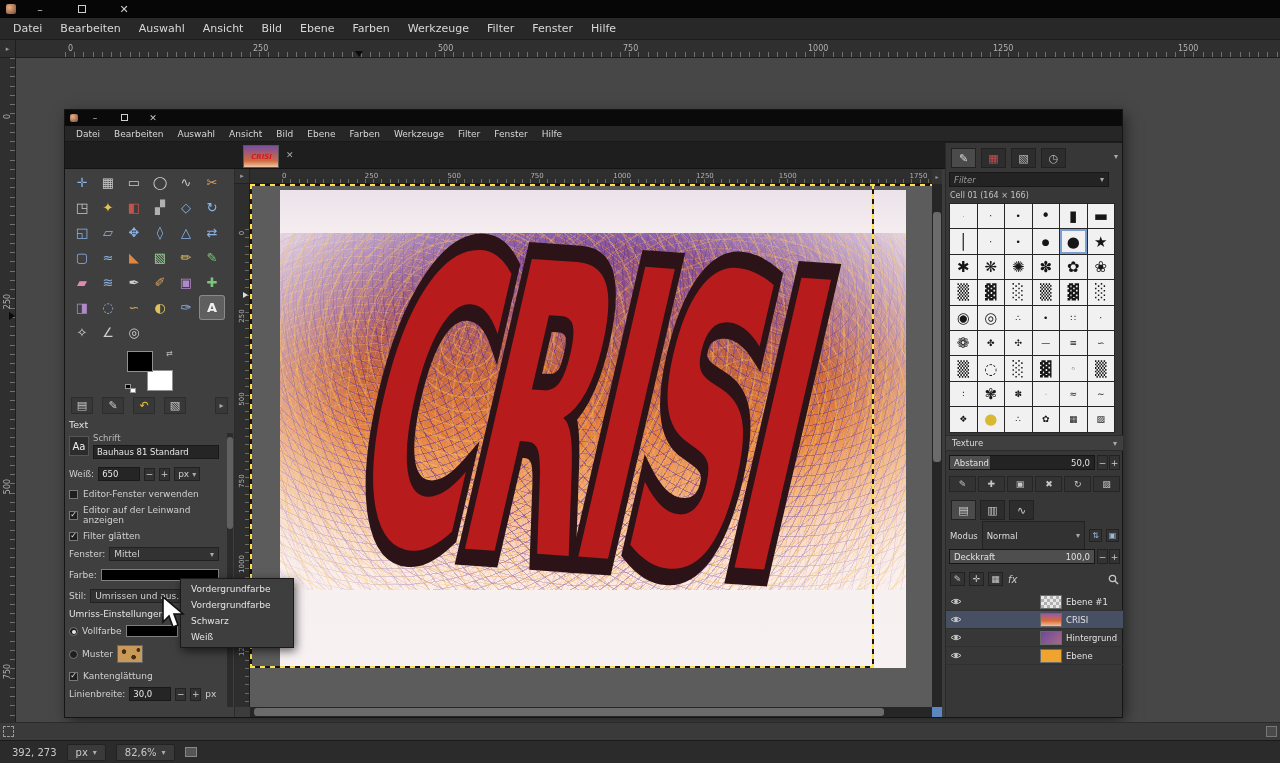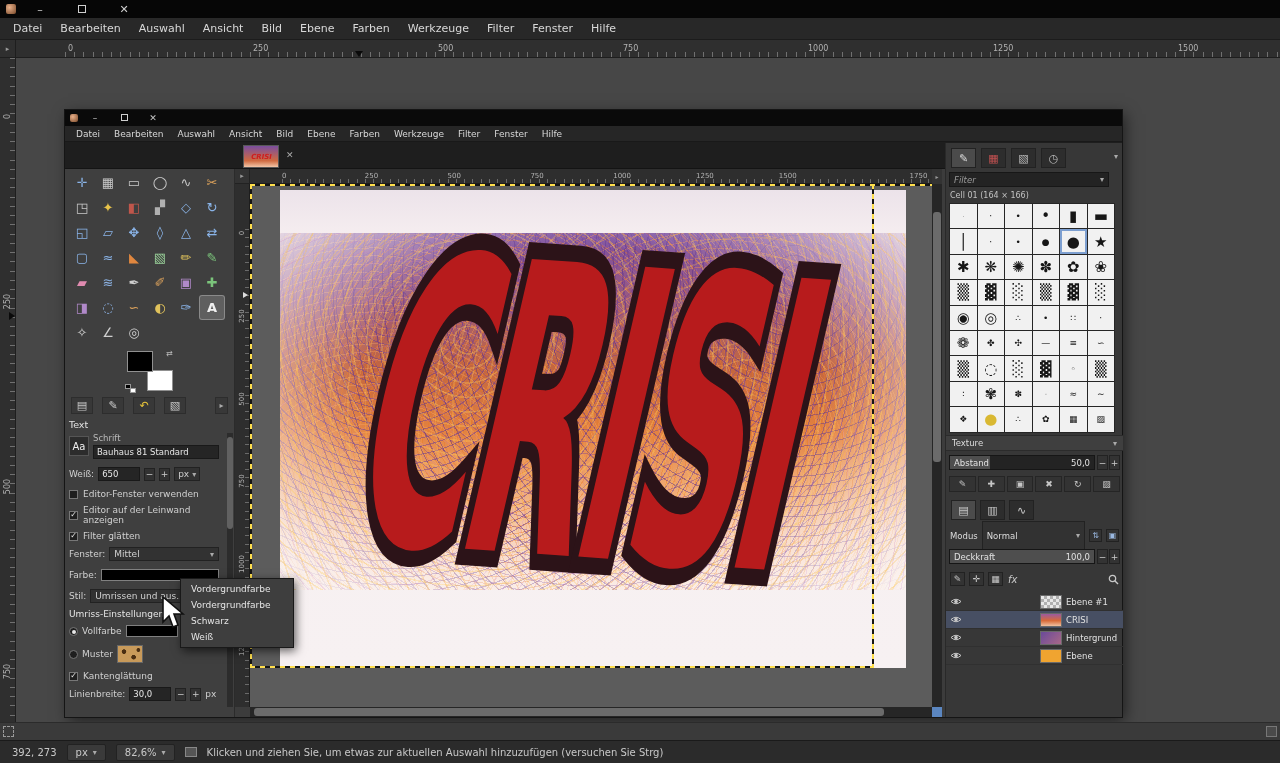--- a/index.html
+++ b/index.html
@@ -701,16 +701,15 @@
     <span>392, 273</span>
     <span class="sb-dd">
       <span>px</span>
       <span class="arw">▾</span>
     </span>
     <span class="sb-dd">
       <span>82,6%</span>
       <span class="arw">▾</span>
     </span>
     <span class="sb-ico"></span>
-    <span class="sb-msg">Klicken und ziehen Sie, um etwas zur aktuellen Auswahl hinzuzufügen (versuchen Sie Strg)</span>
   </div>
 
 </div>
 
 </body></html>

